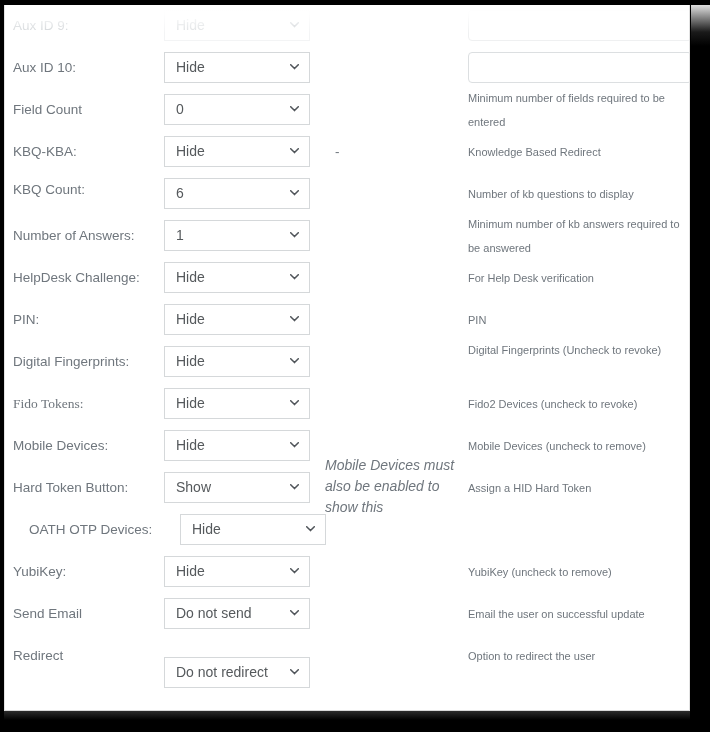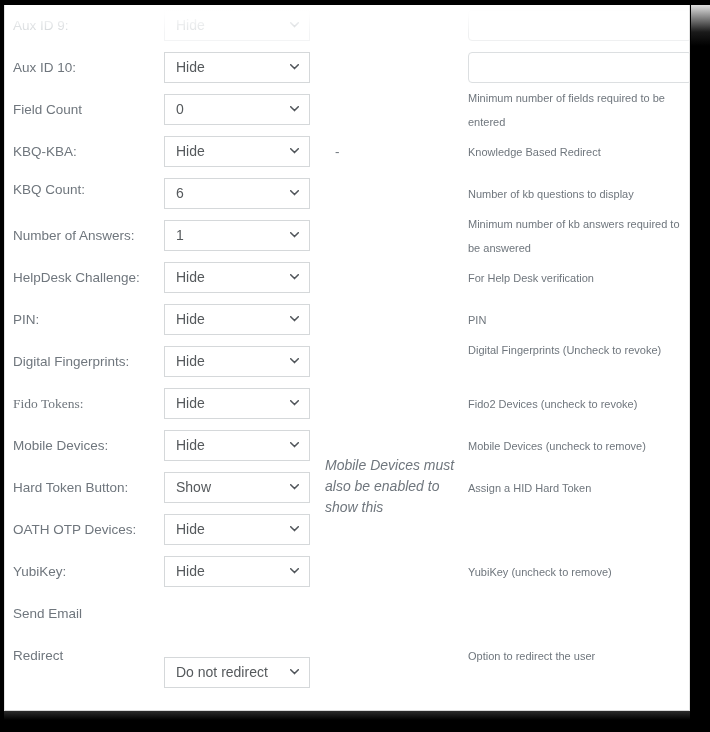--- a/index.html
+++ b/index.html
@@ -297,39 +297,45 @@
       <div class="row" style="top: 467px;">
         <div class="label" style="top: 12px;">Hard Token Button:</div>
         <div class="ctrl" style="top: 5px;"><span class="selwrap"><select class="sel"><option>Hide</option><option selected="">Show</option></select><span class="chev">
               <svg width="9" height="6" viewBox="0 0 9 6">
                 <path d="M0.7 0.7 L4.5 4.6 L8.3 0.7" fill="none" stroke="#50555a" stroke-width="1.5" stroke-linecap="round" stroke-linejoin="round"></path>
               </svg>
             </span></span></div>
         <div class="note" style="top: -12px;">Mobile Devices must also be enabled to show this</div>
         <div class="help" style="top: 9px;">Assign a HID Hard Token</div>
       </div>
-      <div class="row" style="top: 509px;">
+      <div class="row" style="top: 509px; margin-left: 16px;">
         <div class="label" style="top: 12px;">OATH OTP Devices:</div>
         <div class="ctrl" style="top: 5px;"><span class="selwrap"><select class="sel"><option>Hide</option><option>Show</option></select><span class="chev">
               <svg width="9" height="6" viewBox="0 0 9 6">
                 <path d="M0.7 0.7 L4.5 4.6 L8.3 0.7" fill="none" stroke="#50555a" stroke-width="1.5" stroke-linecap="round" stroke-linejoin="round"></path>
               </svg>
             </span></span></div>
       </div>
       <div class="row" style="top: 551px;">
         <div class="label" style="top: 12px;">YubiKey:</div>
         <div class="ctrl" style="top: 5px;"><span class="selwrap"><select class="sel"><option>Hide</option><option>Show</option></select><span class="chev">
               <svg width="9" height="6" viewBox="0 0 9 6">
                 <path d="M0.7 0.7 L4.5 4.6 L8.3 0.7" fill="none" stroke="#50555a" stroke-width="1.5" stroke-linecap="round" stroke-linejoin="round"></path>
               </svg>
             </span></span></div>
         <div class="help" style="top: 9px;">YubiKey (uncheck to remove)</div>
       </div>
       <div class="row" style="top: 593px;">
         <div class="label" style="top: 12px;">Send Email</div>
+        <div class="ctrl" style="top: 5px;"><span class="selwrap"><select class="sel"><option>Do not send</option><option>Send</option></select><span class="chev">
+              <svg width="9" height="6" viewBox="0 0 9 6">
+                <path d="M0.7 0.7 L4.5 4.6 L8.3 0.7" fill="none" stroke="#50555a" stroke-width="1.5" stroke-linecap="round" stroke-linejoin="round"></path>
+              </svg>
+            </span></span></div>
+        <div class="help" style="top: 9px;">Email the user on successful update</div>
       </div>
       <div class="row" style="top: 635px;">
         <div class="label" style="top: 12px;">Redirect</div>
         <div class="ctrl" style="top: 22px;"><span class="selwrap"><select class="sel"><option>Do not redirect</option><option>Redirect</option></select><span class="chev">
               <svg width="9" height="6" viewBox="0 0 9 6">
                 <path d="M0.7 0.7 L4.5 4.6 L8.3 0.7" fill="none" stroke="#50555a" stroke-width="1.5" stroke-linecap="round" stroke-linejoin="round"></path>
               </svg>
             </span></span></div>
         <div class="help" style="top: 9px;">Option to redirect the user</div>
       </div>

